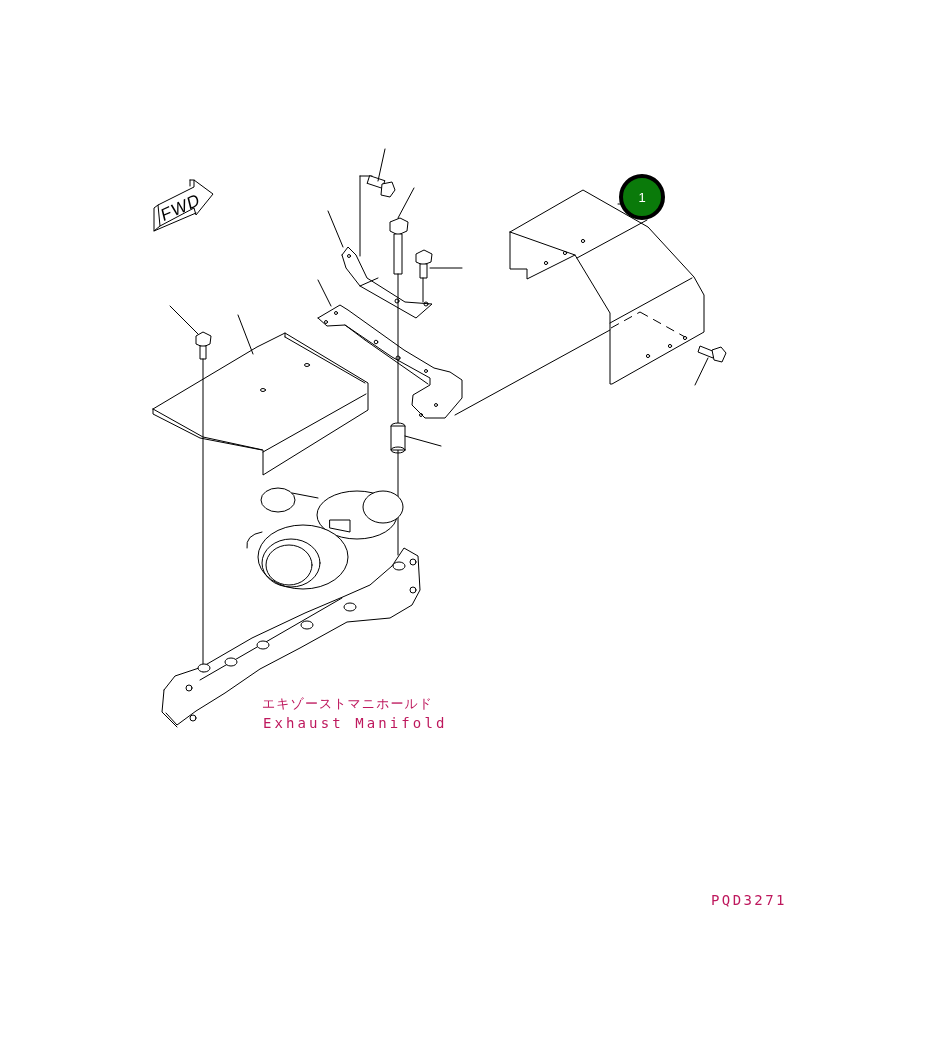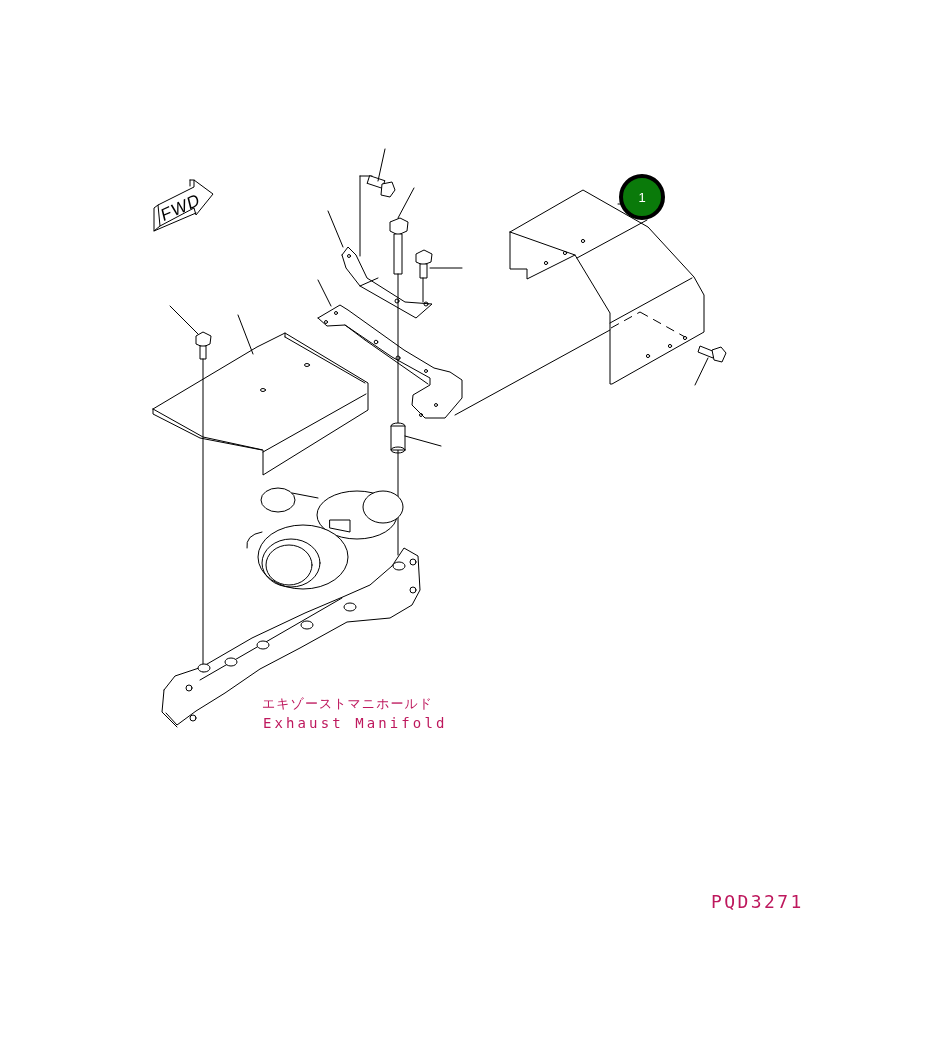--- a/index.html
+++ b/index.html
@@ -8,21 +8,21 @@
     svg { display: block; }
     .ln { stroke: #000; stroke-width: 1; fill: none; stroke-linejoin: round; stroke-linecap: round; }
     .lf { stroke: #000; stroke-width: 1; fill: #fff; stroke-linejoin: round; }
     .dash { stroke: #000; stroke-width: 1; fill: none; stroke-dasharray: 9 6; }
     .label {
       position: absolute; font-family: "DejaVu Sans Mono", monospace; color: #be185d;
       white-space: pre; line-height: 1;
     }
     .label-jp { left: 262px; top: 697px; font-size: 13px; letter-spacing: 1px; }
     .label-en { left: 263px; top: 716px; font-size: 14px; letter-spacing: 3.1px; }
-    .drawing-code { left: 711px; top: 893px; font-size: 18px; letter-spacing: 2.4px; }
+    .drawing-code { left: 711px; top: 893px; font-size: 14px; letter-spacing: 2.4px; }
     .callout {
       position: absolute; left: 619px; top: 174px; width: 38px; height: 38px;
       border-radius: 50%; background: #0a7a0a; border: 4px solid #000;
       color: #fff; font-family: "Liberation Sans", sans-serif; font-size: 13px;
       display: flex; align-items: center; justify-content: center; box-sizing: content-box;
     }
     .fwd {
       position: absolute; left: 160px; top: 198px; font-family: "Liberation Sans", sans-serif;
       font-size: 17px; transform: rotate(-24deg) skewX(-10deg); letter-spacing: 1px; color:#000;
     }

